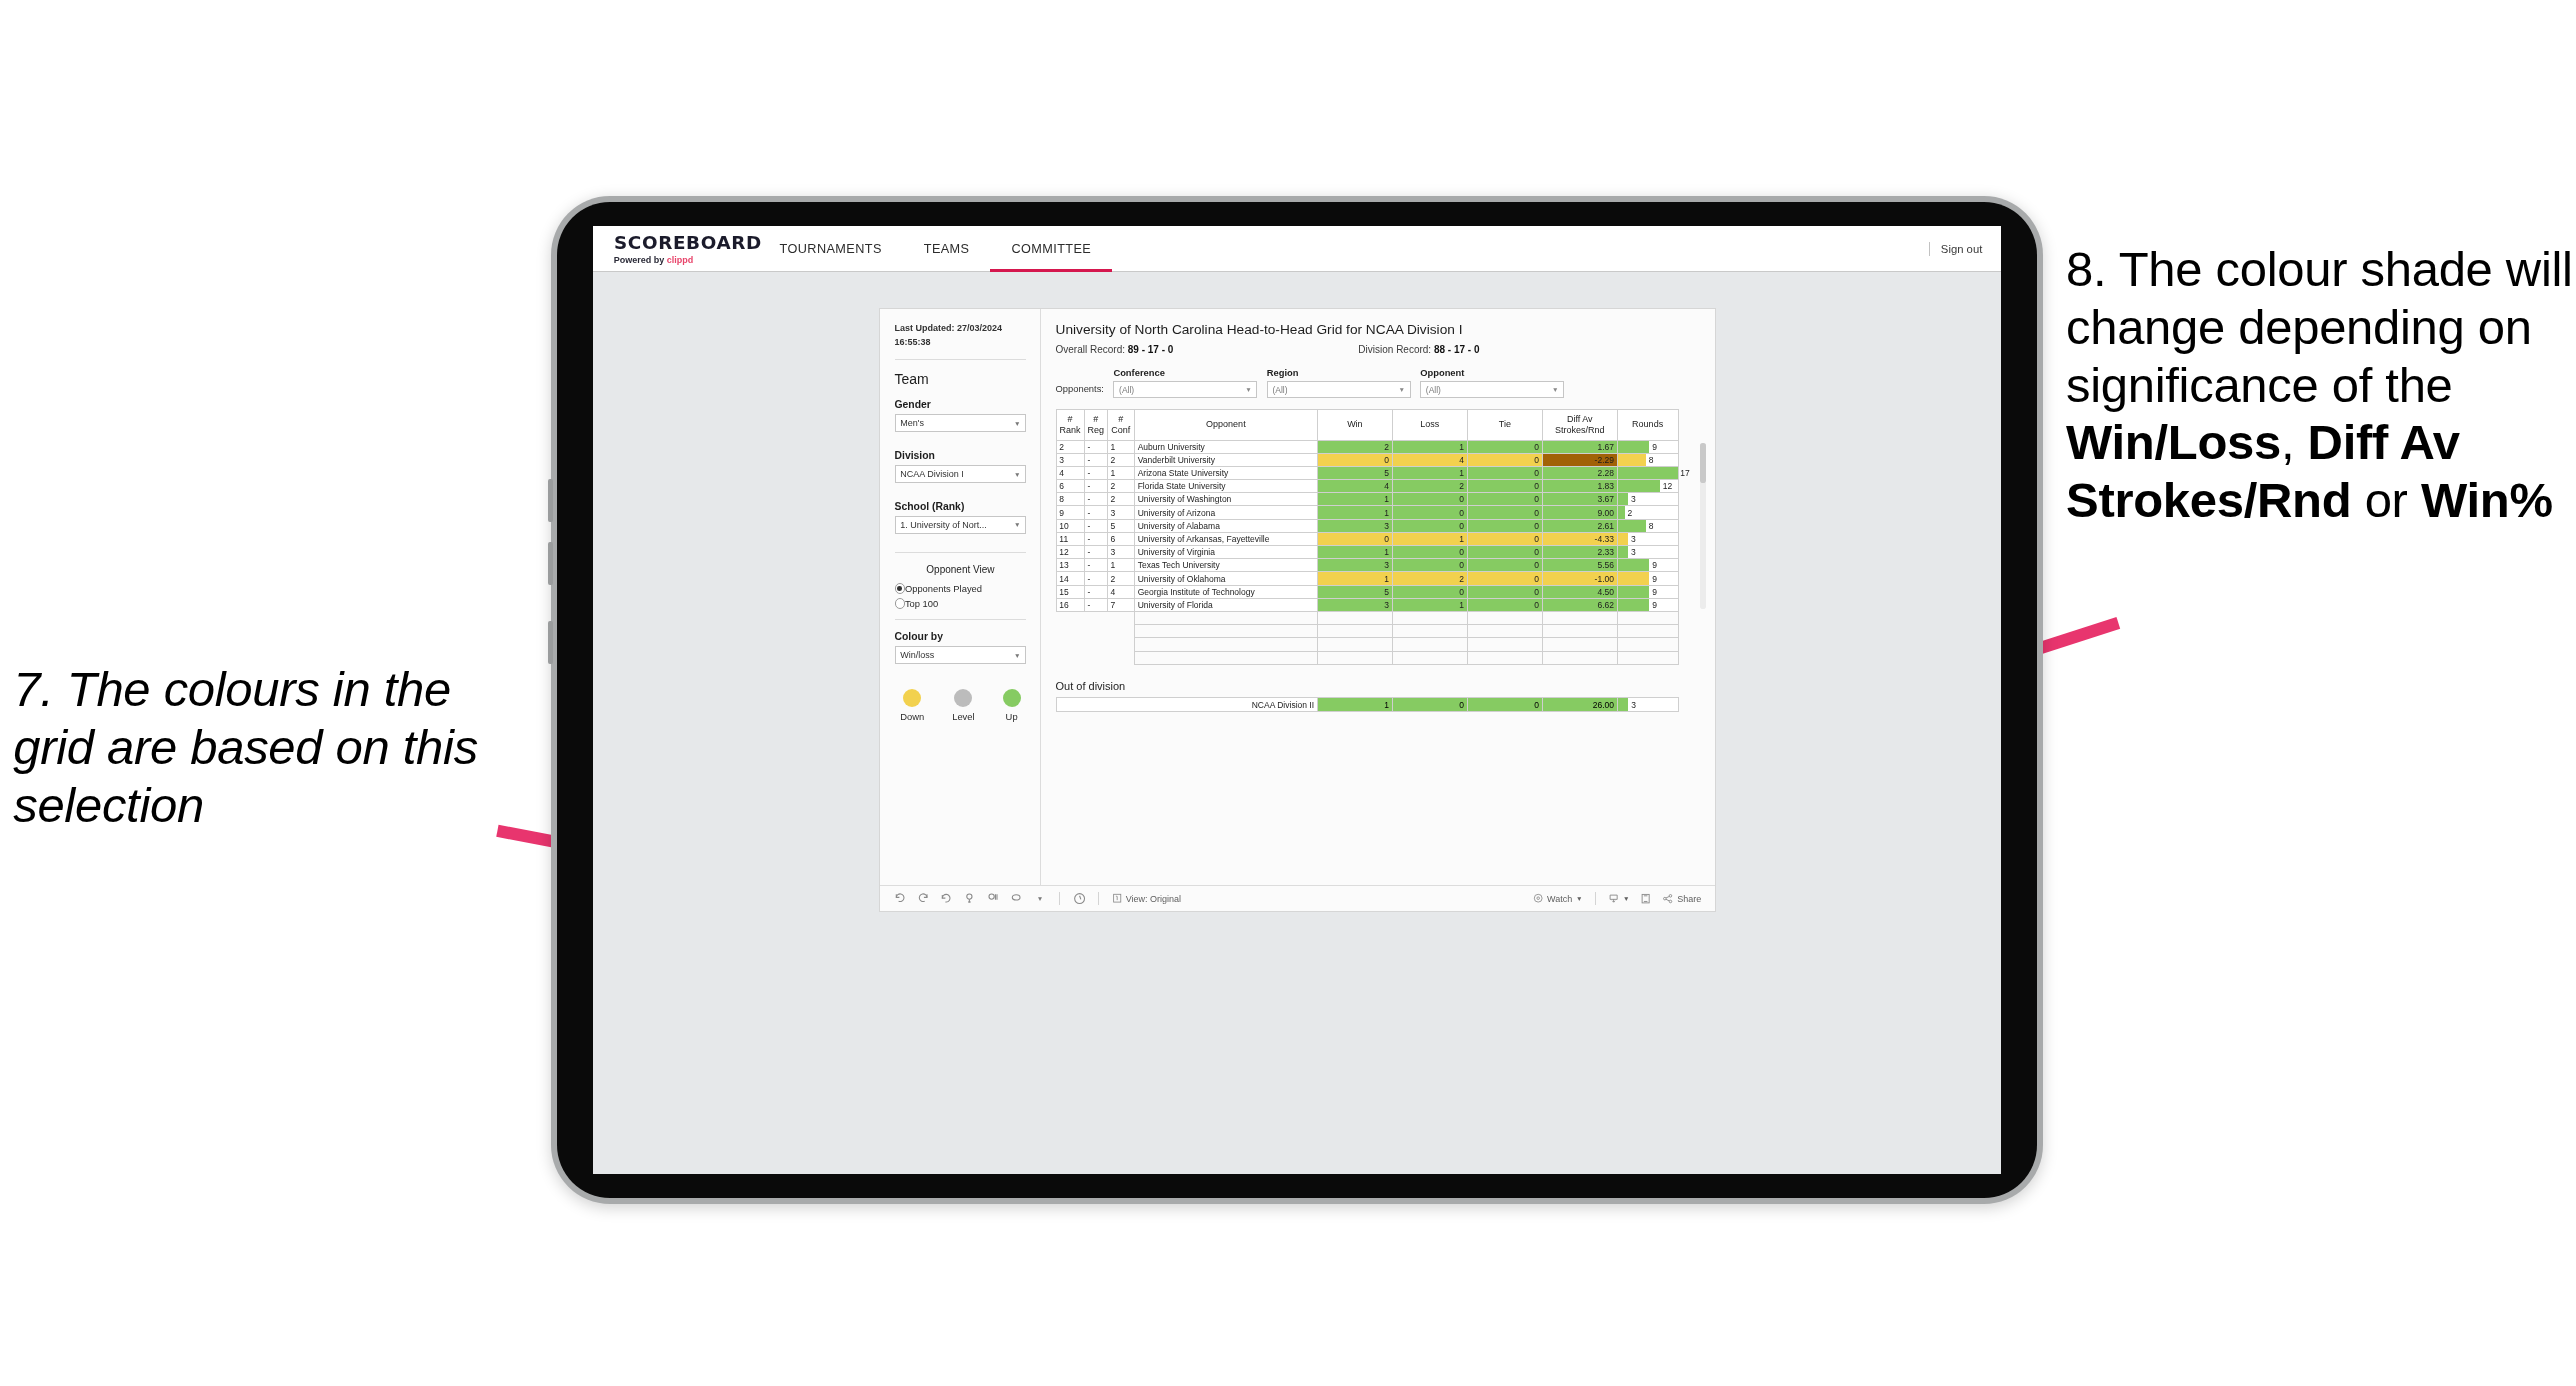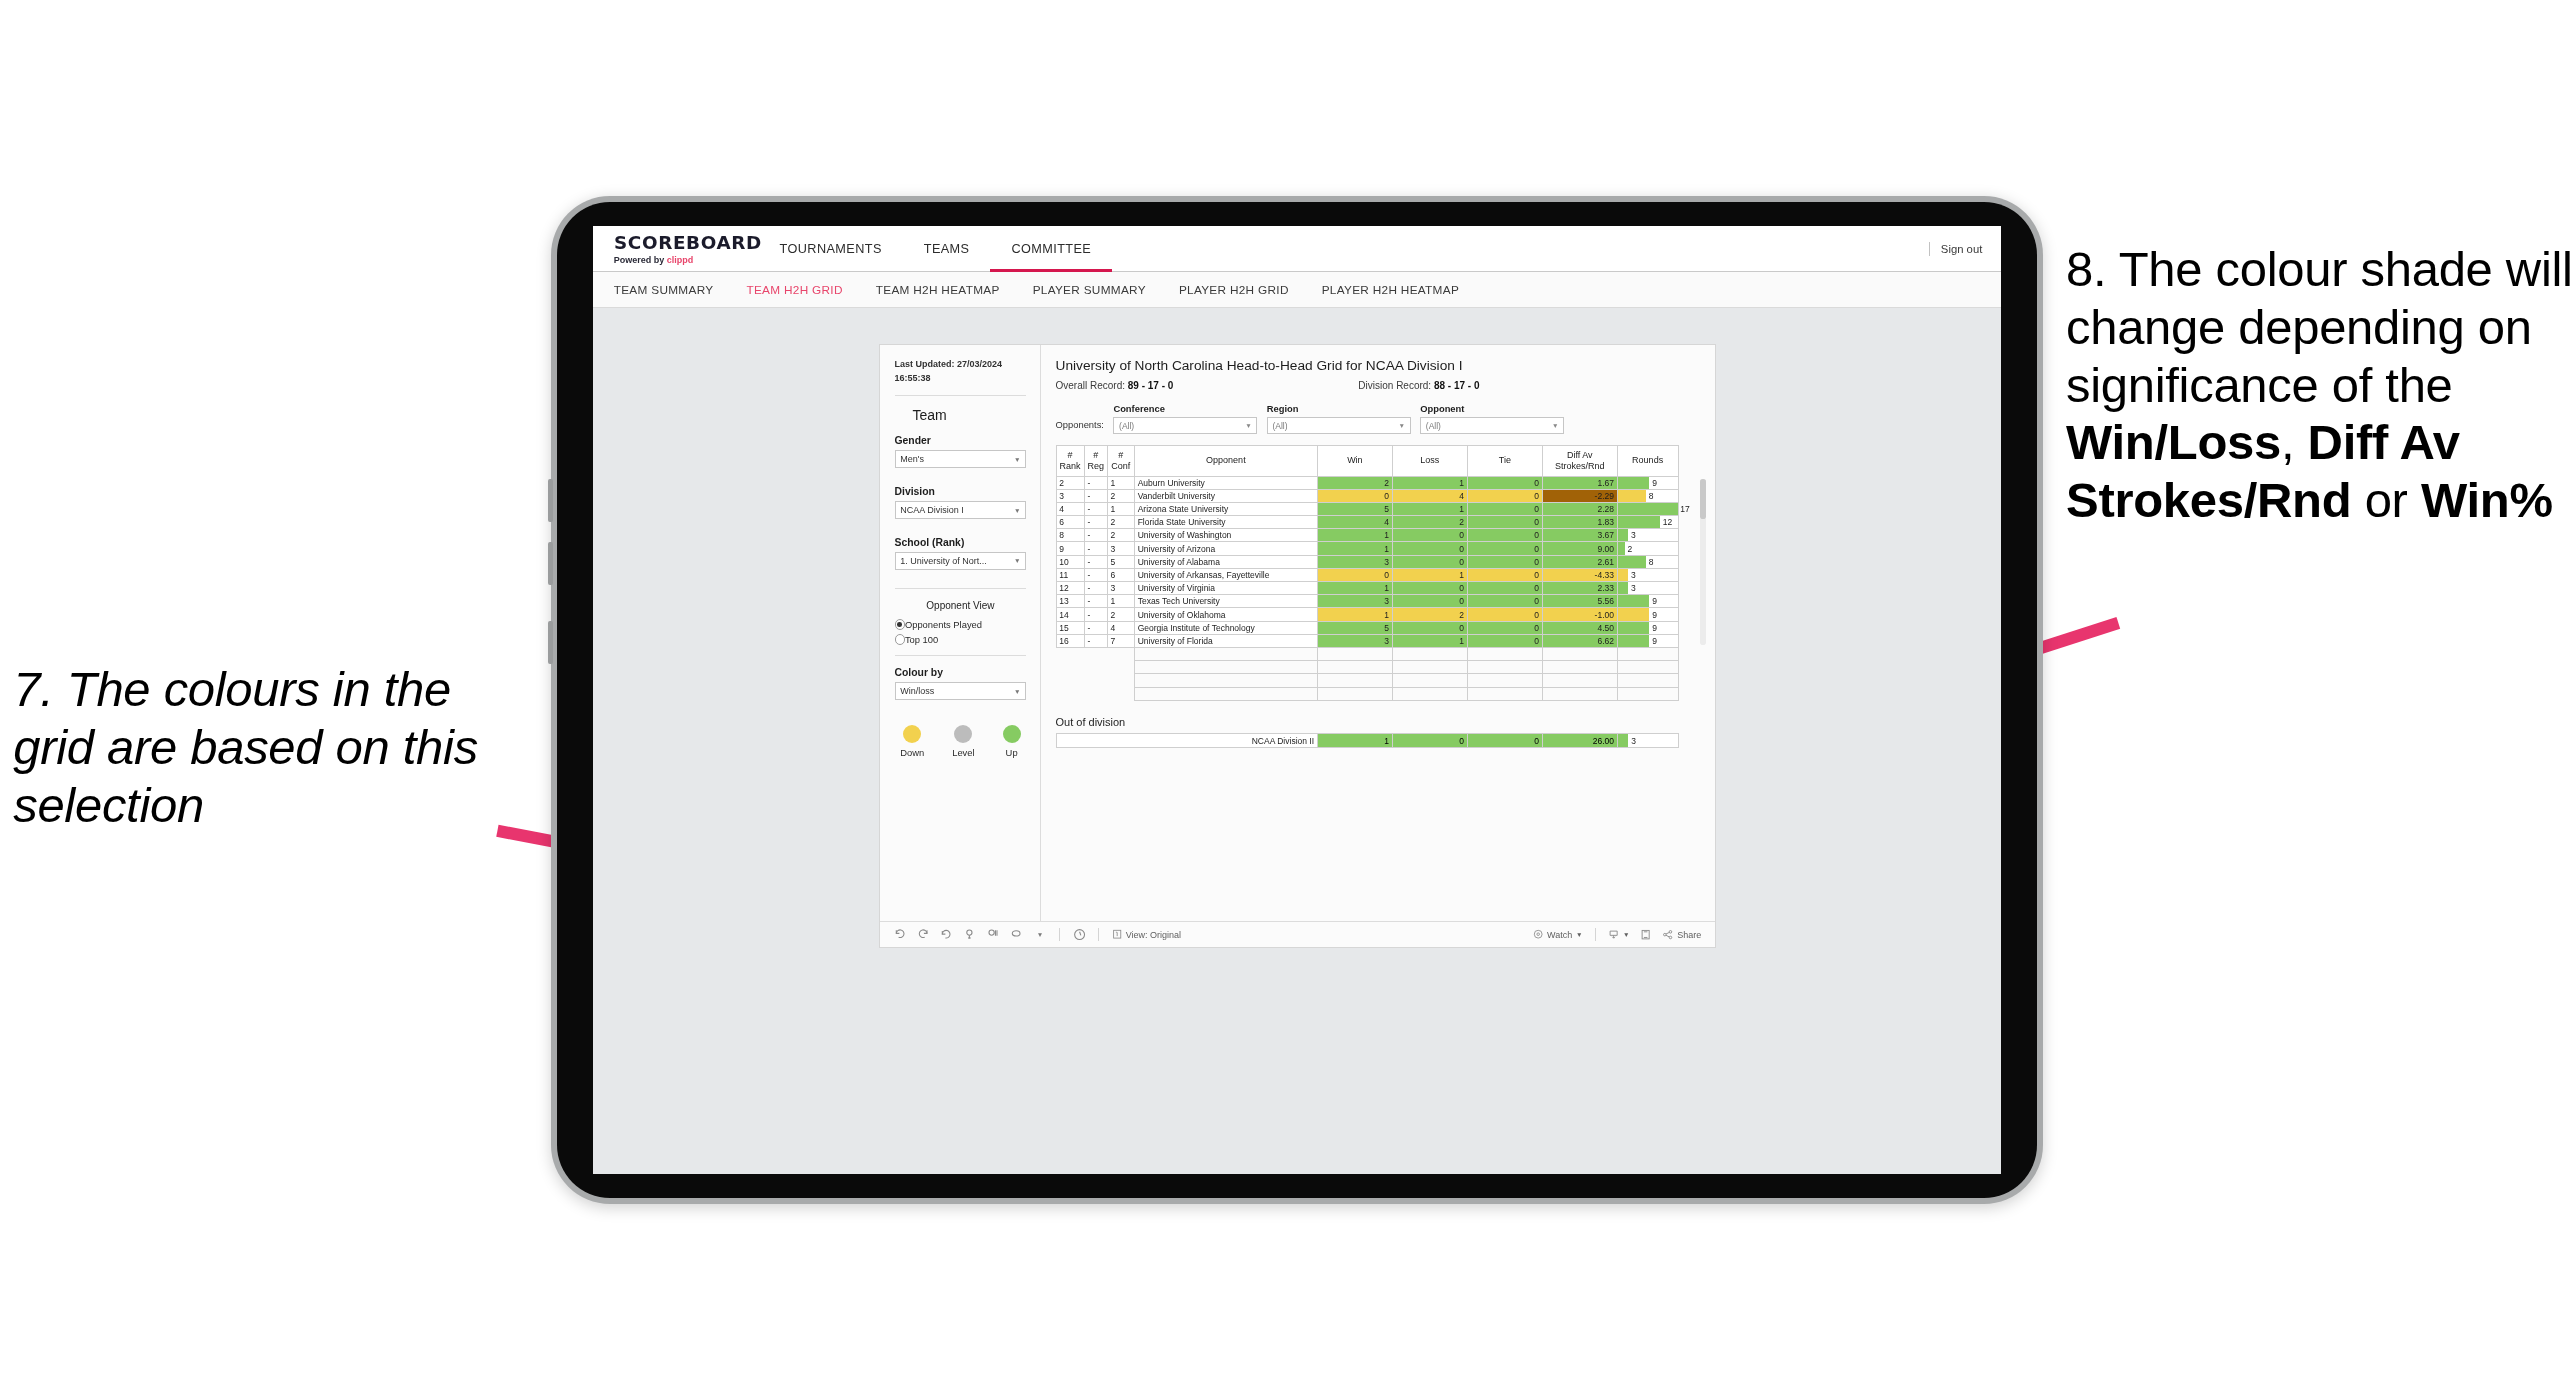--- a/index.html
+++ b/index.html
@@ -136,21 +136,21 @@
   
   .sidebar {
     width: 161px; flex: none;
     border-right: 0.9px solid #dcdcdc;
     padding: 13.2px 13.2px 7.6px 15px;
     background: #fbfbfb;
     font-size: 9.4px; color: #2b2b2b;
   }
   .last-updated { font-size: 9px; font-weight: 700; color: #333; line-height: 1.45; }
   .sb-hr { height: 0.9px; background: #dcdcdc; margin: 10.4px 0 11.3px 0; }
-  .sb-head { font-size: 14px; font-weight: 400; color: #1d1d1d; margin-bottom: 12.3px; margin-left: 18px; }
+  .sb-head { font-size: 14px; font-weight: 400; color: #1d1d1d; margin-bottom: 12.3px; }
   .sb-label { font-size: 10.4px; font-weight: 700; color: #1d1d1d; margin-bottom: 3.8px; }
   .sb-select {
     width: 100%; height: 18px;
     border: 0.9px solid #c6c6c6; background: #fff;
     display: flex; align-items: center; justify-content: space-between;
     padding: 0 4.7px; font-size: 9px; color: #333;
     cursor: pointer; margin-bottom: 18px;
   }
   .sb-select .caret { font-size: 6.6px; color: #777; }
   .sb-head2 { font-size: 10px; font-weight: 400; color: #1d1d1d; margin-bottom: 8px; text-align:center; }
@@ -281,28 +281,20 @@
           <div class="topnav-item">TOURNAMENTS</div>
           <div class="topnav-item">TEAMS</div>
           <div class="topnav-item active">COMMITTEE</div>
         </div>
         <div class="header-right">
           <span class="divider-v"></span>
           <span class="signout">Sign out</span>
         </div>
       </div>
 
-      <div class="subnav">
-        <div class="subnav-item">TEAM SUMMARY</div>
-        <div class="subnav-item active">TEAM H2H GRID</div>
-        <div class="subnav-item">TEAM H2H HEATMAP</div>
-        <div class="subnav-item">PLAYER SUMMARY</div>
-        <div class="subnav-item">PLAYER H2H GRID</div>
-        <div class="subnav-item">PLAYER H2H HEATMAP</div>
-      </div>
 
       <div class="workspace">
         <div class="viz">
           <div class="viz-body">
 
             <div class="sidebar">
               <div class="last-updated">Last Updated: 27/03/2024 16:55:38</div>
               <div class="sb-hr"></div>
               <div class="sb-head">Team</div>
 

